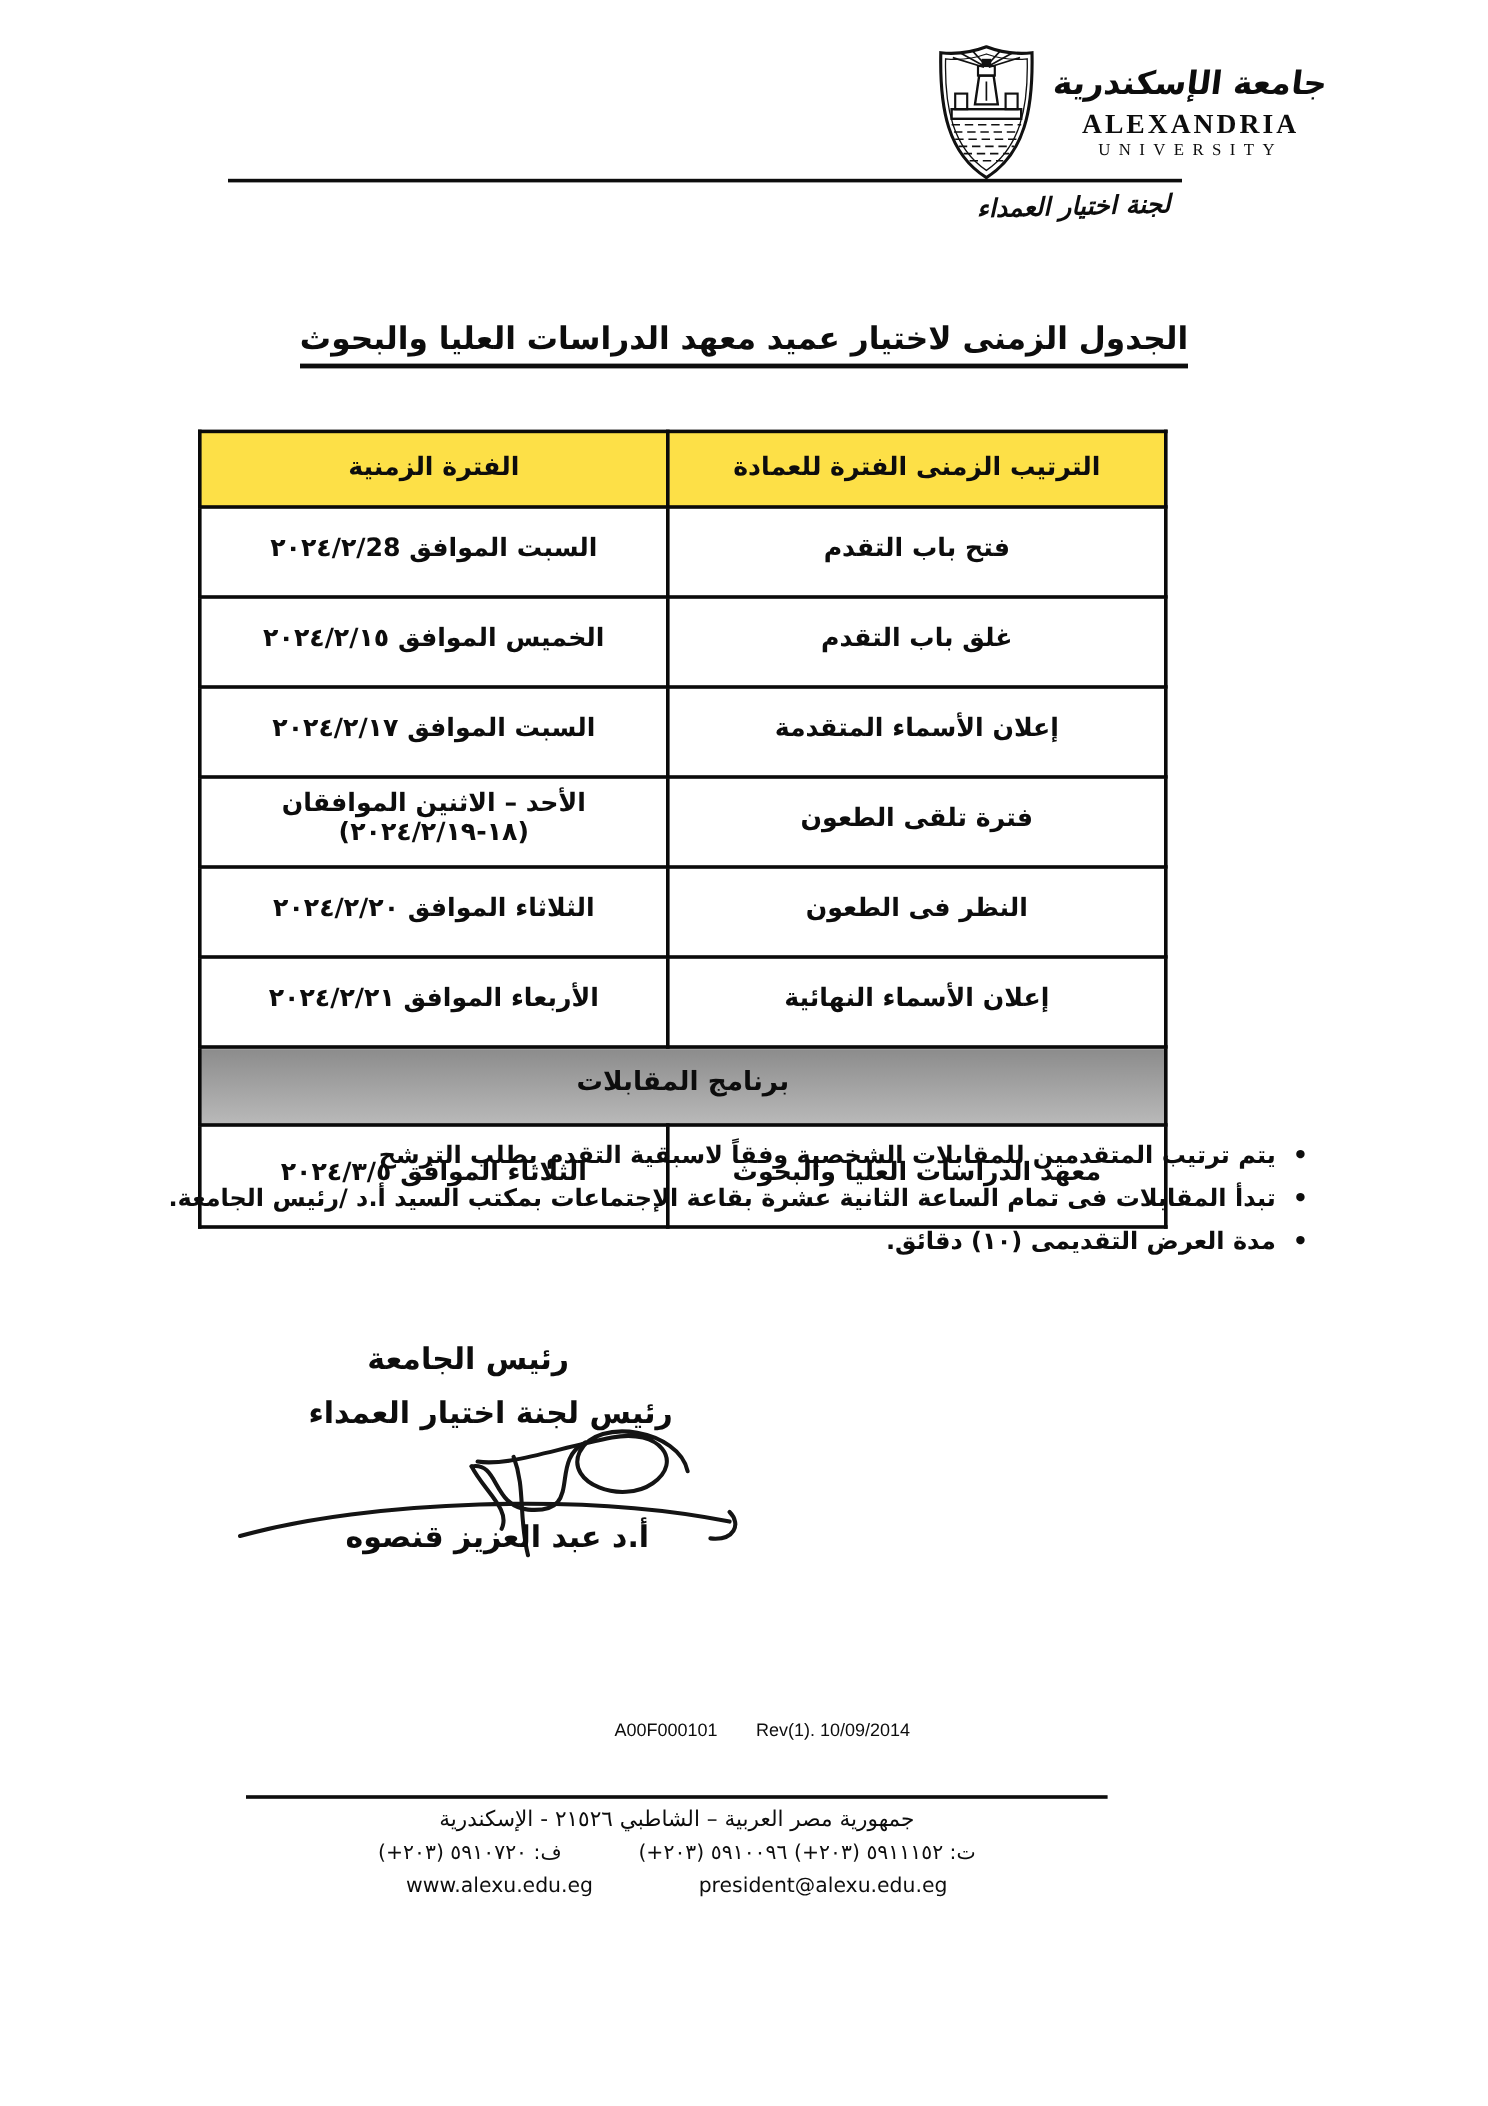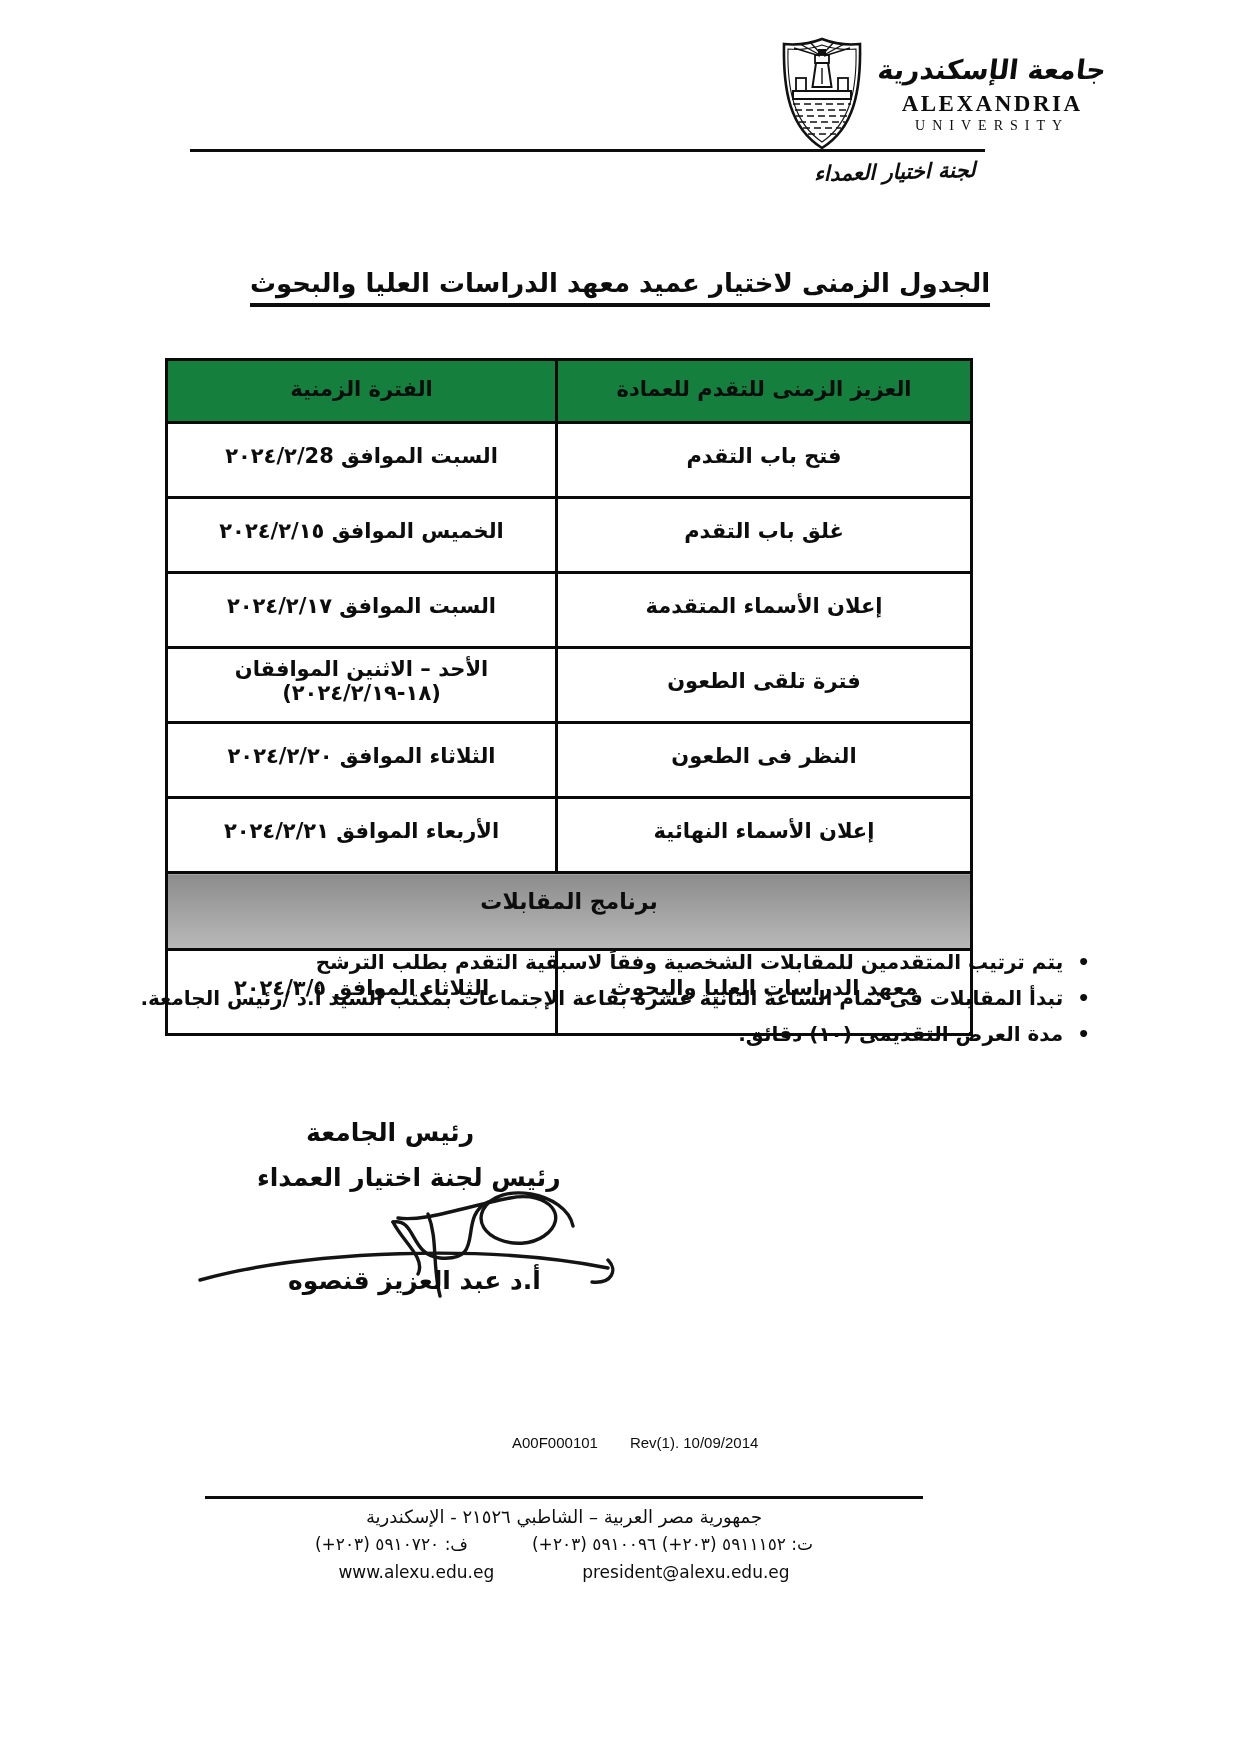--- a/index.html
+++ b/index.html
@@ -23,23 +23,23 @@
   .doc-title{display:inline-block;font-size:26px;font-weight:bold;border-bottom:4px solid #0d0d0d;padding-bottom:5px;}
 
   
   table.sched{position:absolute;left:165px;top:358px;width:805px;border-collapse:collapse;table-layout:fixed;}
   table.sched td{
     border:3px solid #0a0a0a;text-align:center;vertical-align:middle;
     font-weight:bold;font-size:21px;padding:0 10px 8px 10px;
   }
   table.sched col.c-step{width:415px;}
   table.sched col.c-period{width:390px;}
-  tr.head td{background:#15803d;height:56px;padding-bottom:4px;}
+  tr.head td{background:#fde047;height:56px;padding-bottom:4px;}
   tr.r td{height:64px;}
-  tr.banner td{background:linear-gradient(180deg,#8c8c8c,#b9b9b9);height:54px;font-size:22px;padding-bottom:20px;}
+  tr.banner td{background:linear-gradient(180deg,#8c8c8c,#b9b9b9);height:54px;font-size:22px;padding-bottom:8px;}
   tr.last td{height:74px;text-align:center;}
 
   
   .notes{top:944px;right:150px;width:960px;direction:rtl;}
   .note{display:flex;gap:14px;align-items:flex-start;font-weight:bold;font-size:20px;line-height:36px;}
   .note .dot{font-size:20px;line-height:36px;}
 
   
   .sig1{top:1118px;left:306px;font-size:25px;font-weight:bold;}
   .sig2{top:1163px;left:257px;font-size:25px;font-weight:bold;}
@@ -102,21 +102,21 @@
     <span class="doc-title">الجدول الزمنى لاختيار عميد معهد الدراسات العليا والبحوث</span>
   </div>
 
   <table class="sched" dir="rtl">
     <colgroup>
         <col class="c-step">
         <col class="c-period">
       </colgroup>
     <tbody>
         <tr class="head">
-      <td>العزيز الزمنى للتقدم للعمادة</td>
+      <td>الترتيب الزمنى الفترة للعمادة</td>
       <td>الفترة الزمنية</td>
     </tr>
     <tr class="r">
       <td>فتح باب التقدم</td>
       <td>السبت الموافق ٢٠٢٤/٢/28</td>
     </tr>
     <tr class="r">
       <td>غلق باب التقدم</td>
       <td>الخميس الموافق ٢٠٢٤/٢/١٥</td>
     </tr>

